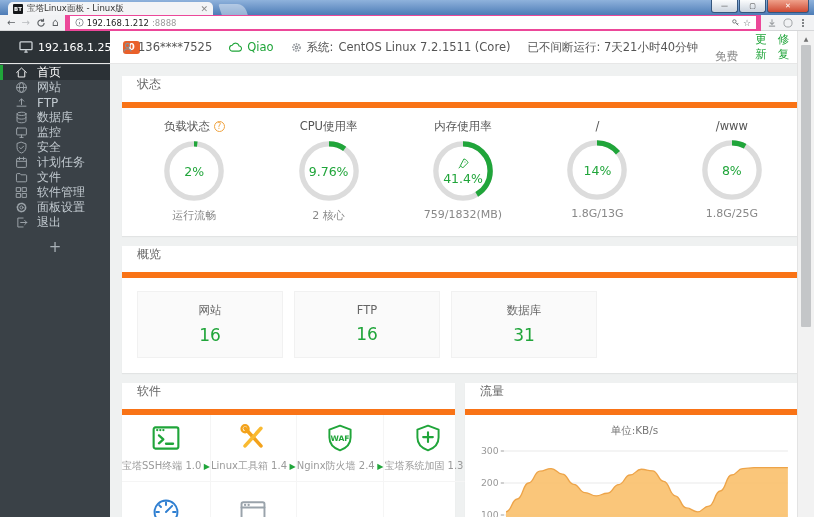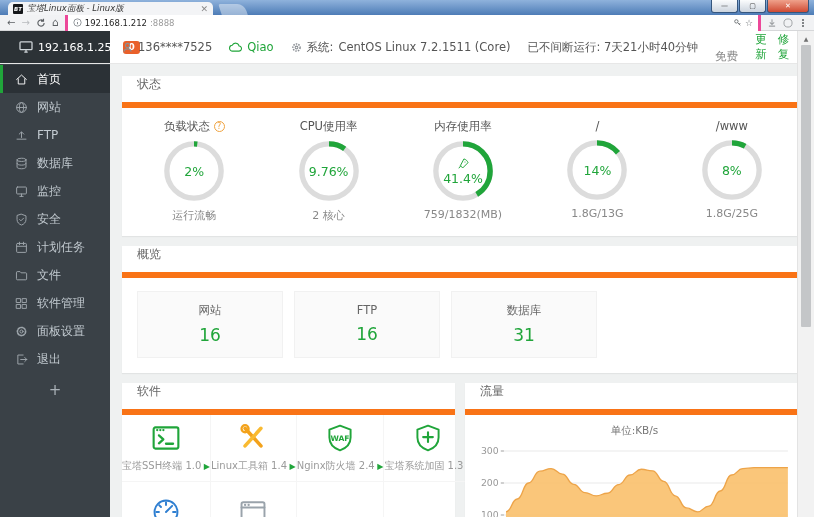--- a/index.html
+++ b/index.html
@@ -1,34 +1,34 @@
 <!DOCTYPE html>
 <html><head>
 <meta charset="utf-8">
 <style>
   * { margin:0; padding:0; box-sizing:border-box; }
   html,body { width:814px; height:517px; overflow:hidden; }
   body { font-family:"DejaVu Sans","Liberation Sans",sans-serif; background:#fff; position:relative; }
 
   
-  .titlebar { height:15px; background:linear-gradient(#8fb2dc,#4d7cb6); display:flex; align-items:flex-end; position:relative;font-style:italic; }
+  .titlebar { height:15px; background:linear-gradient(#8fb2dc,#4d7cb6); display:flex; align-items:flex-end; position:relative; }
   .tab { margin-left:8px; width:205px; height:13px; background:#f3f4f6; border-radius:5px 5px 0 0; display:flex; align-items:center; padding:0 5px; font-size:8.5px; color:#333; }
   .favicon { width:10px; height:10px; min-width:10px; background:#15171a; color:#fff; font-size:5.5px; font-weight:bold; display:flex; align-items:center; justify-content:center; border-radius:1px; margin-right:4px; }
   .tab-title { flex:1; white-space:nowrap; overflow:hidden; }
   .tab-close { color:#8a8a8a; font-size:9px; margin-left:4px; }
   .newtab-stub { width:26px; height:11px; background:rgba(255,255,255,.42); margin-left:7px; border-radius:2px 7px 0 0; transform:skewX(18deg); }
   .win-controls { position:absolute; right:5px; top:0; display:flex; }
   .win-btn { width:27px; height:13px; border:1px solid #35567e; border-top:none; background:linear-gradient(#fbfcfd,#ccd4de); border-radius:0 0 3px 3px; margin-left:1px; display:flex; align-items:center; justify-content:center; font-size:7px; color:#3c3c3c; }
   .win-btn.close { width:42px; background:linear-gradient(#efa18b,#cf4a33); color:#fff; }
 
   .toolbar { height:16px; background:#f1f2f4; border-bottom:1px solid #d6d7d9; display:flex; align-items:center; padding:0 7px; gap:6px; }
   .nav-ic { font-size:10px; color:#5b5f63; line-height:1; }
   .nav-ic.disabled { color:#b8bbbe; }
   .home-ic { font-size:11px; color:#5b5f63; line-height:1; }
-  .urlbar { flex:1; height:23px; background:#fff; border:3px solid #ec4899; border-radius:3px; display:flex; align-items:center; padding:0 5px; font-size:8.5px; color:#1f1f1f; gap:3px; }
+  .urlbar { flex:1; height:23px; background:#fff; border:5px solid #ec4899; border-radius:3px; display:flex; align-items:center; padding:0 5px; font-size:8.5px; color:#1f1f1f; gap:3px; }
   .url-port { color:#9b9b9b;text-align:center; }
   .url-spacer { flex:1; }
   .star-ic { font-size:9px; color:#6a6e72; }
   .ext-ic { opacity:.55; }
   .menu-dots { display:flex; flex-direction:column; gap:1px; padding:0 3px; }
   .menu-dots i { width:2px; height:2px; background:#5b5f63; border-radius:50%; }
 
   
   .viewport { position:relative; height:486px; }
   .app-header { height:33px; display:flex; background:#fff; border-bottom:1px solid #e7e7e7; padding-right:17px; }
@@ -37,21 +37,21 @@
   .header-main { flex:1; display:flex; align-items:center; padding:0 12px; gap:17px; font-size:11.5px; color:#555; }
   .h-item { display:flex; align-items:center; gap:5px; white-space:nowrap; }
   .h-ic { color:#8a8f94; display:flex; }
   .green { color:#20a53a; }
   .header-right { margin-left:auto; display:flex; gap:11px; align-items:center; }
   .version { color:#8a8a8a;margin-top:47px; }
   .action-link { color:#20a53a; cursor:pointer; }
 
   .app-body { display:flex; height:453px; }
   .sidebar { width:110px; min-width:110px; background:#3a4147; padding-top:1px; color:#c2cad0; }
-  .side-item { height:28px; display:flex; align-items:center; padding-left:12px; gap:9px; font-size:12px; border-left:3px solid transparent; cursor:pointer; }
+  .side-item { height:15px; display:flex; align-items:center; padding-left:12px; gap:9px; font-size:12px; border-left:3px solid transparent; cursor:pointer; }
   .side-item.active { background:#2b3136; border-left-color:#20a53a; color:#fff; }
   .side-icon { width:13px; height:13px; min-width:13px; opacity:.72; display:flex; }
   .side-item.active .side-icon { opacity:.95; }
   .side-plus { text-align:center; color:#a9b1b7; font-size:15px; margin-top:8px; cursor:pointer; }
 
   .main { flex:1; background:#eff1f1; padding:12px 10px 0 12px; overflow:hidden; }
   .panel { background:#fff; margin-bottom:10px; box-shadow:0 1px 1px rgba(0,0,0,.05); }
   .panel-title { font-size:12px; color:#666; padding:0 15px 9px; border-bottom:6px solid #f97316; }
 
   .gauges { display:flex; padding:11px 5px 13px; }

